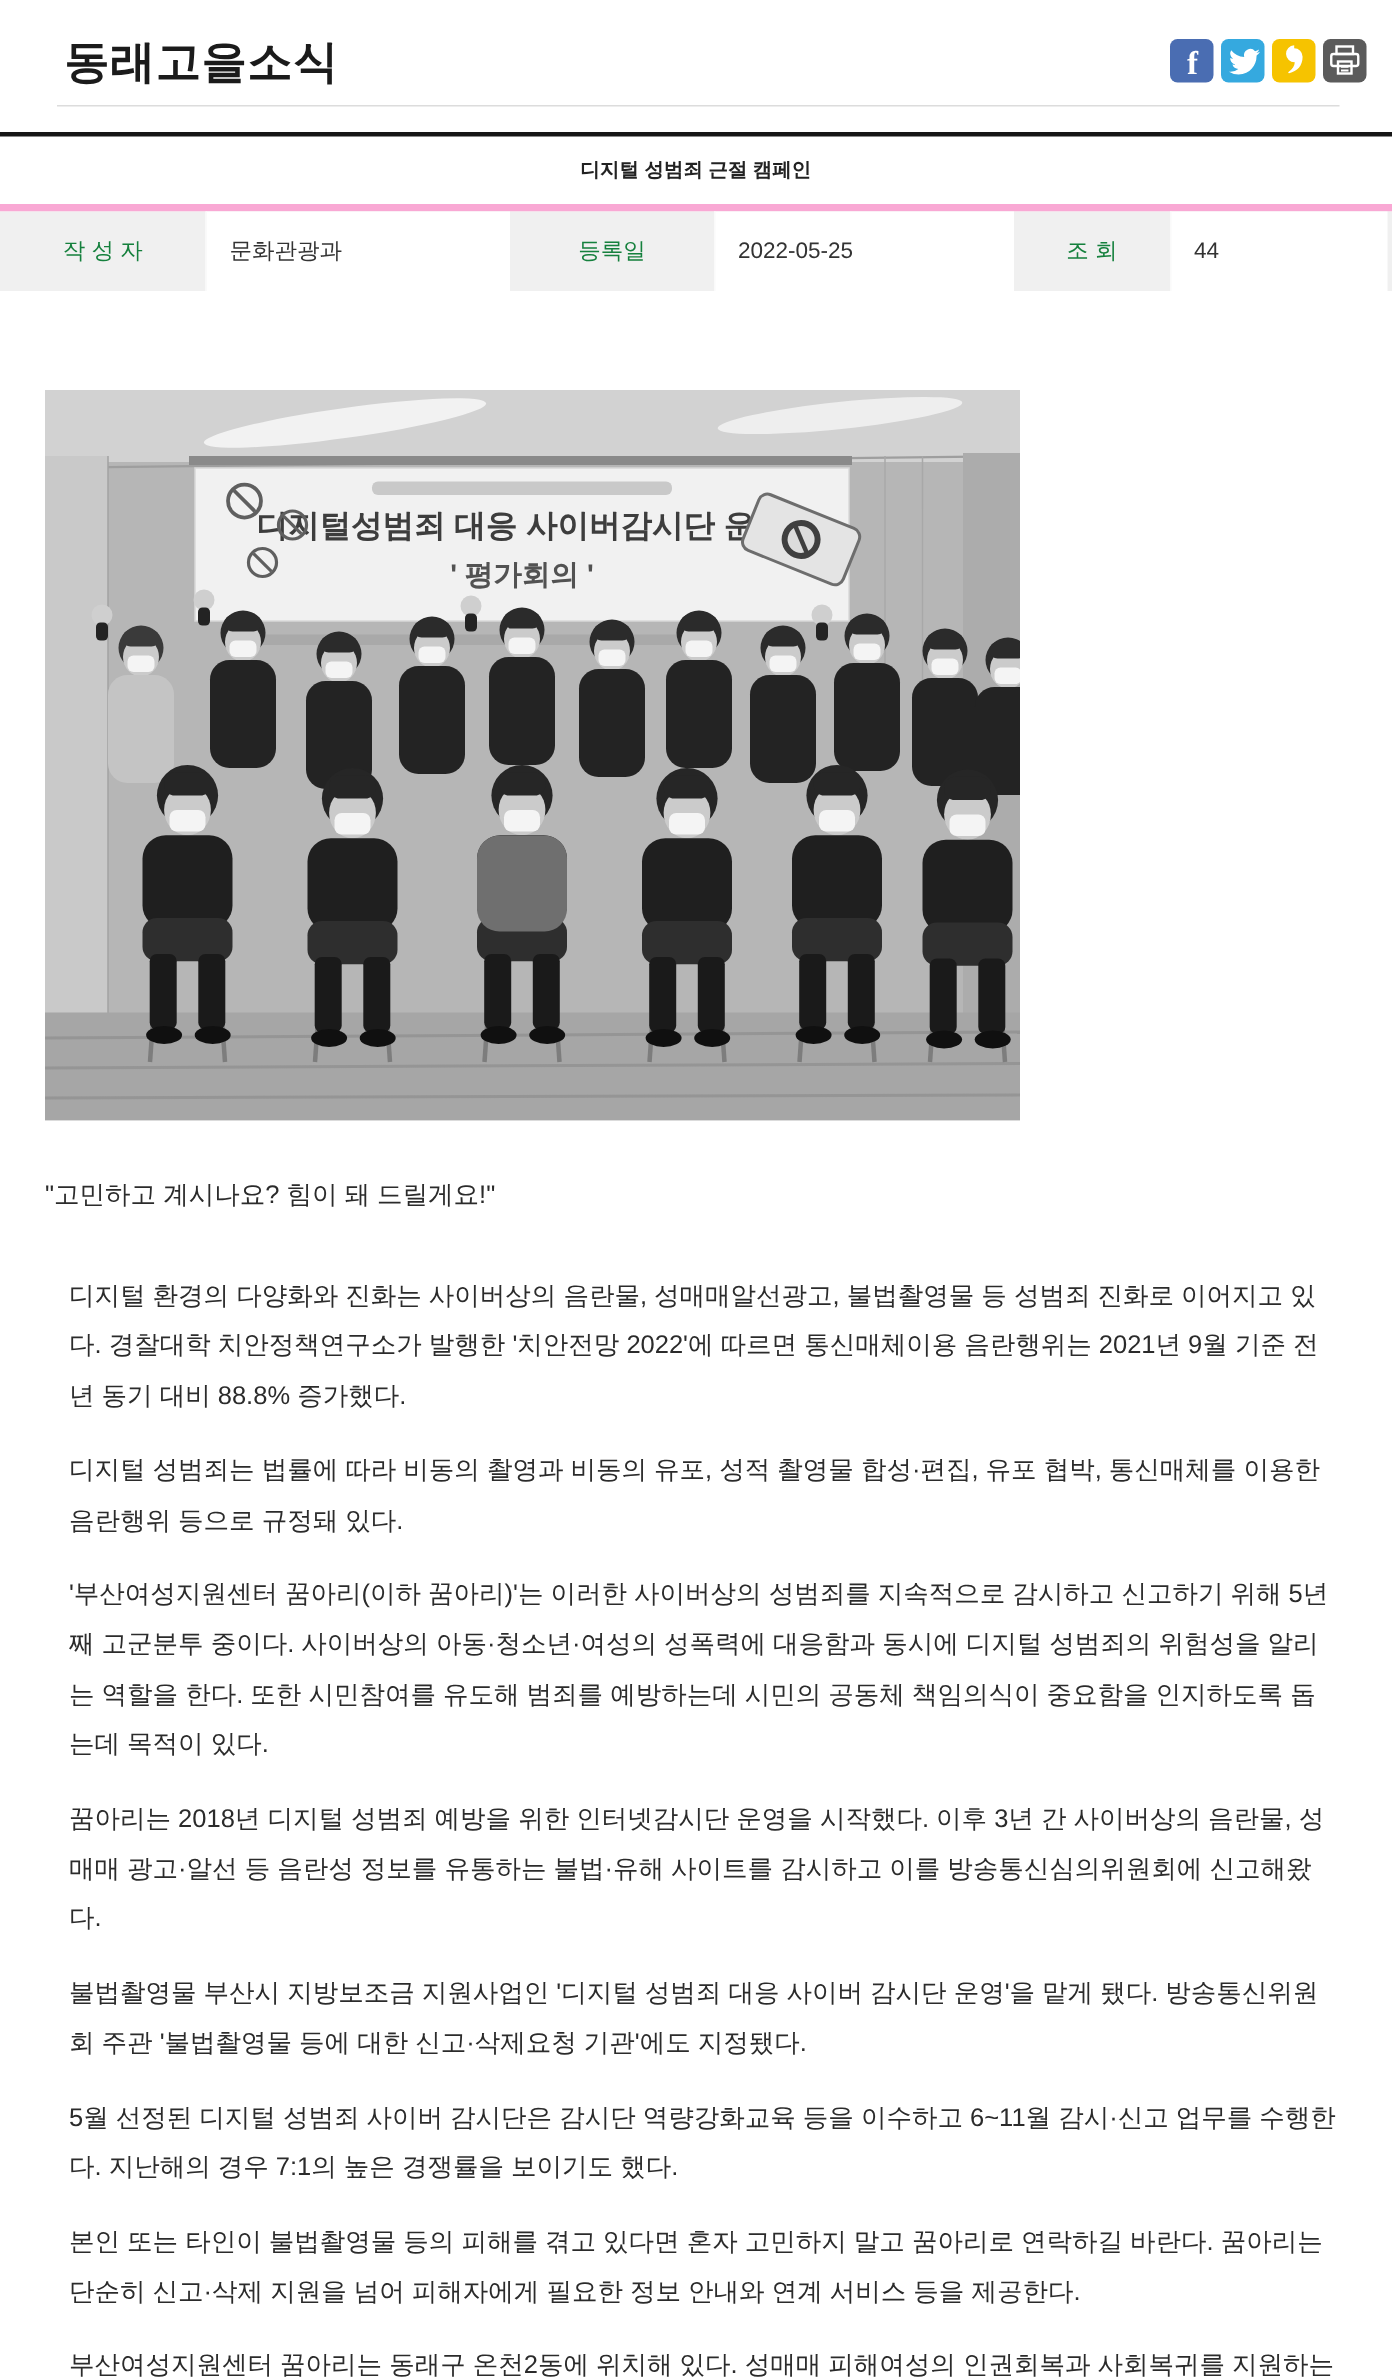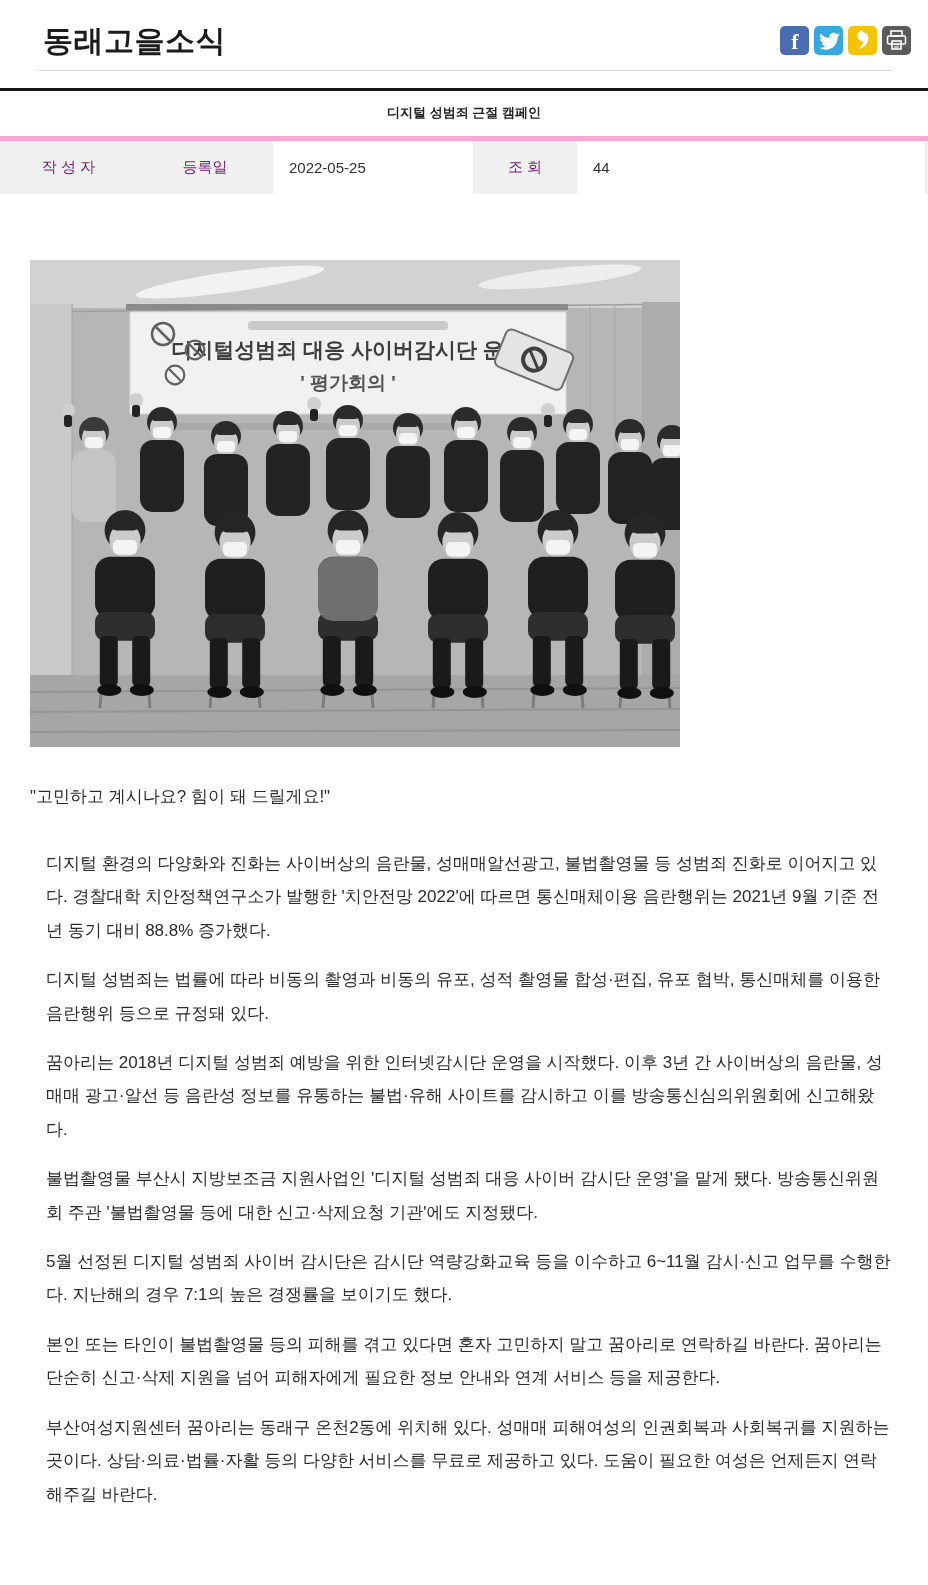--- a/index.html
+++ b/index.html
@@ -11,21 +11,21 @@
   .site-title{position:absolute;left:38px;top:16px;font-size:30px;font-weight:700;color:#1b1b1b;margin:5px;letter-spacing:.5px;}
   .share{position:absolute;right:17px;top:26px;display:flex;gap:5px;}
   .share-btn{width:29px;height:29px;border:none;border-radius:5px;padding:0;display:flex;align-items:center;justify-content:center;cursor:pointer;}
   .share-btn svg{display:block;}
   .hr-thin{border:none;border-top:1px solid #dcdcdc;margin:0 35px 0 38px;}
   .bar-black{height:3px;background:#161616;margin-top:17px;}
 
   
   .article-title{font-size:13px;font-weight:700;color:#222;padding:13px 24px 14px;border-bottom:5px solid #f9a8d4;text-align:center;}
   .meta{display:flex;align-items:stretch;height:53px;background:#f0f0f0;font-size:15px;}
-  .meta-label{display:flex;align-items:center;justify-content:center;color:#701a75;}
+  .meta-label{display:flex;align-items:center;justify-content:center;color:#15803d;}
   .meta-value{background:#fff;display:flex;align-items:center;padding-left:15px;color:#333;border-left:1px solid #fafafa;}
   .ml1{width:137px}.mv1{width:187px}
   .ml2{width:136px}.mv2{width:184px}
   .ml3{width:104px}.mv3{flex:1;margin-right:3px;}
 
   
   .photo{margin:66px 0 0 30px;width:650px;height:487px;display:block;}
   .photo svg{display:block;}
 
   
@@ -69,20 +69,21 @@
     </div>
   </header>
 
   <hr class="hr-thin">
   <div class="bar-black"></div>
 
   <div class="article-title">디지털 성범죄 근절 캠페인</div>
 
   <div class="meta">
     <div class="meta-label ml1">작 성 자</div>
+    <div class="meta-value mv1">문화관광과</div>
     <div class="meta-label ml2">등록일</div>
     <div class="meta-value mv2">2022-05-25</div>
     <div class="meta-label ml3">조 회</div>
     <div class="meta-value mv3">44</div>
   </div>
 
   <figure class="photo" style="margin-top:66px;">
     <svg width="650" height="487" viewBox="0 0 650 487">
       <defs>
         <g id="ps">
@@ -191,20 +192,21 @@
       <use href="#pf" transform="translate(528,280) scale(1.2)"></use>
       <use href="#pf" transform="translate(615,283) scale(1.2)"></use>
     </svg>
   </figure>
 
   <div class="content">
     <p class="quote">"고민하고 계시나요? 힘이 돼 드릴게요!"</p>
     <div class="paras">
         <p class="para">디지털 환경의 다양화와 진화는 사이버상의 음란물, 성매매알선광고, 불법촬영물 등 성범죄 진화로 이어지고 있다. 경찰대학 치안정책연구소가 발행한 '치안전망 2022'에 따르면 통신매체이용 음란행위는 2021년 9월 기준 전년 동기 대비 88.8% 증가했다.</p>
         <p class="para">디지털 성범죄는 법률에 따라 비동의 촬영과 비동의 유포, 성적 촬영물 합성·편집, 유포 협박, 통신매체를 이용한 음란행위 등으로 규정돼 있다.</p>
+        <p class="para">'부산여성지원센터 꿈아리(이하 꿈아리)'는 이러한 사이버상의 성범죄를 지속적으로 감시하고 신고하기 위해 5년째 고군분투 중이다. 사이버상의 아동·청소년·여성의 성폭력에 대응함과 동시에 디지털 성범죄의 위험성을 알리는 역할을 한다. 또한 시민참여를 유도해 범죄를 예방하는데 시민의 공동체 책임의식이 중요함을 인지하도록 돕는데 목적이 있다.</p>
         <p class="para">꿈아리는 2018년 디지털 성범죄 예방을 위한 인터넷감시단 운영을 시작했다. 이후 3년 간 사이버상의 음란물, 성매매 광고·알선 등 음란성 정보를 유통하는 불법·유해 사이트를 감시하고 이를 방송통신심의위원회에 신고해왔다.</p>
         <p class="para">불법촬영물 부산시 지방보조금 지원사업인 '디지털 성범죄 대응 사이버 감시단 운영'을 맡게 됐다. 방송통신위원회 주관 '불법촬영물 등에 대한 신고·삭제요청 기관'에도 지정됐다.</p>
         <p class="para">5월 선정된 디지털 성범죄 사이버 감시단은 감시단 역량강화교육 등을 이수하고 6~11월 감시·신고 업무를 수행한다. 지난해의 경우 7:1의 높은 경쟁률을 보이기도 했다.</p>
         <p class="para">본인 또는 타인이 불법촬영물 등의 피해를 겪고 있다면 혼자 고민하지 말고 꿈아리로 연락하길 바란다. 꿈아리는 단순히 신고·삭제 지원을 넘어 피해자에게 필요한 정보 안내와 연계 서비스 등을 제공한다.</p>
         <p class="para">부산여성지원센터 꿈아리는 동래구 온천2동에 위치해 있다. 성매매 피해여성의 인권회복과 사회복귀를 지원하는 곳이다. 상담·의료·법률·자활 등의 다양한 서비스를 무료로 제공하고 있다. 도움이 필요한 여성은 언제든지 연락해주길 바란다.</p>
       </div>
 
   </div>
 
 </div>

